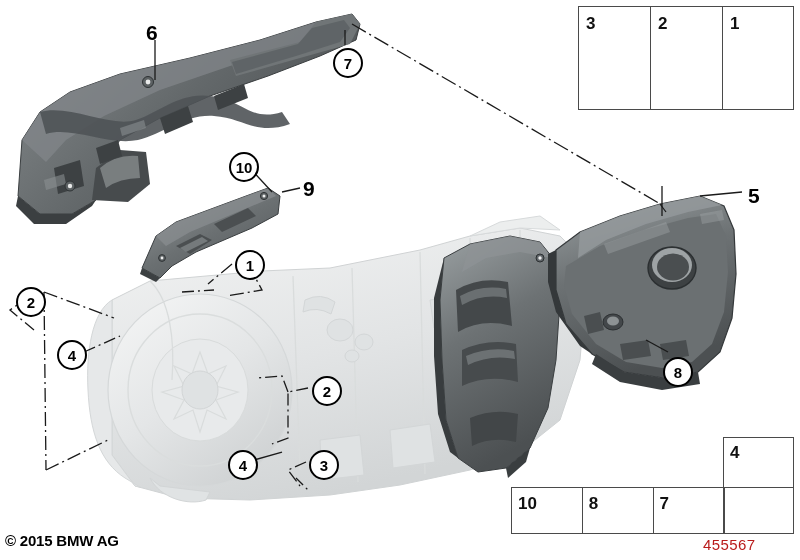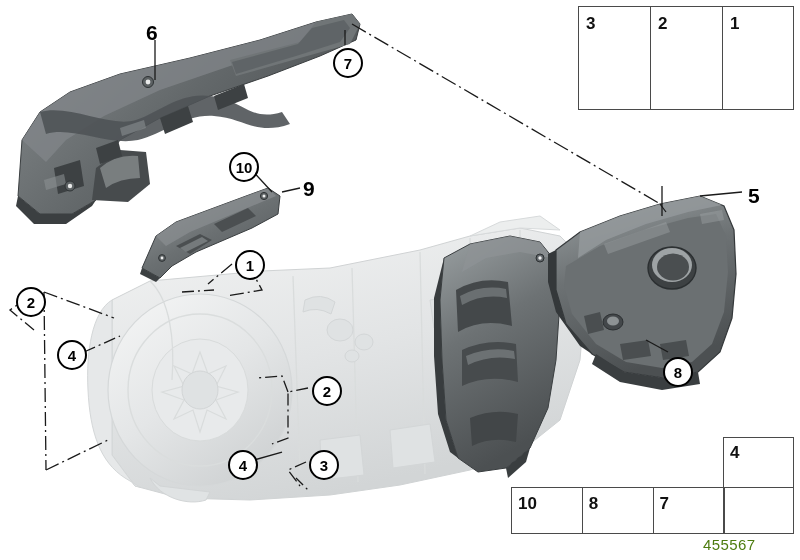--- a/index.html
+++ b/index.html
@@ -14,21 +14,21 @@
            background:#fff;display:flex;align-items:center;justify-content:center;
            font-size:15px;}
   .callout.plain{font-size:21px;}
 
   .legend-box{position:absolute;border:1.4px solid #4a4a4a;background:#fff;
               box-sizing:border-box;}
   .legend-num{position:absolute;font-weight:bold;font-size:17px;color:#111;}
 
   #copyright{position:absolute;left:5px;top:532px;font-size:15px;font-weight:bold;
              letter-spacing:-0.2px;}
-  #refnum{position:absolute;left:703px;top:536px;font-size:15px;color:#4d7c0f;
+  #refnum{position:absolute;left:703px;top:536px;font-size:15px;color:#b91c1c;
           letter-spacing:0.4px;}
 </style>
 </head>
 <body>
 
 <div id="stage">
 
   <svg id="art" viewBox="0 0 800 560">
     <defs>
       <linearGradient id="gShield" x1="0" y1="0" x2="0.3" y2="1">
@@ -357,19 +357,20 @@
       <div class="callout circled" style="left: 235px; top: 250px;">1</div>
       <div class="callout circled" style="left: 16px; top: 287px;">2</div>
       <div class="callout circled" style="left: 57px; top: 340px;">4</div>
       <div class="callout circled" style="left: 312px; top: 376px;">2</div>
       <div class="callout circled" style="left: 228px; top: 450px;">4</div>
       <div class="callout circled" style="left: 309px; top: 450px;">3</div>
       <div class="callout plain" style="left: 748px; top: 185px;">5</div>
       <div class="callout circled" style="left: 663px; top: 357px;">8</div>
     </div>
 
+  <div id="copyright">© 2015 BMW AG</div>
   <div id="refnum">455567</div>
 <div style="position: absolute; background: rgb(74, 74, 74); width: 1.4px; top: 7px; height: 102px; left: 650px;"></div>
     <div style="position: absolute; background: rgb(74, 74, 74); width: 1.4px; top: 7px; height: 102px; left: 722px;"></div>
     <div style="position: absolute; background: rgb(74, 74, 74); width: 1.4px; top: 488px; height: 45px; left: 581.75px;"></div>
     <div style="position: absolute; background: rgb(74, 74, 74); width: 1.4px; top: 488px; height: 45px; left: 652.5px;"></div>
     <div style="position: absolute; background: rgb(74, 74, 74); width: 1.4px; top: 488px; height: 45px; left: 723.25px;"></div>
   </div>
 
 </body></html>

